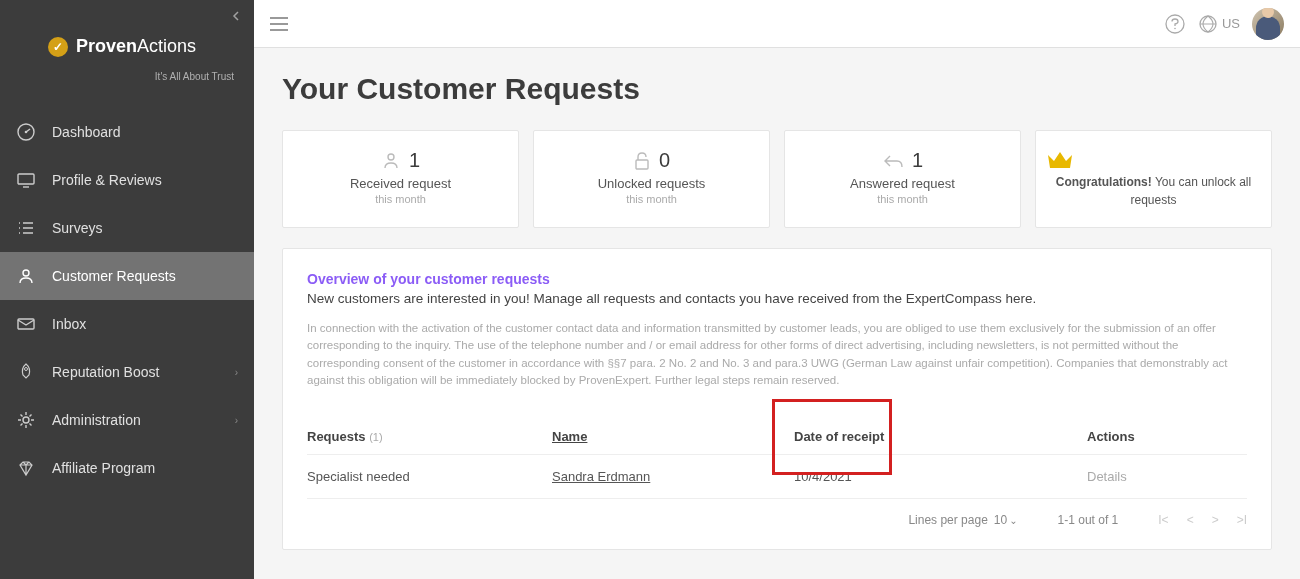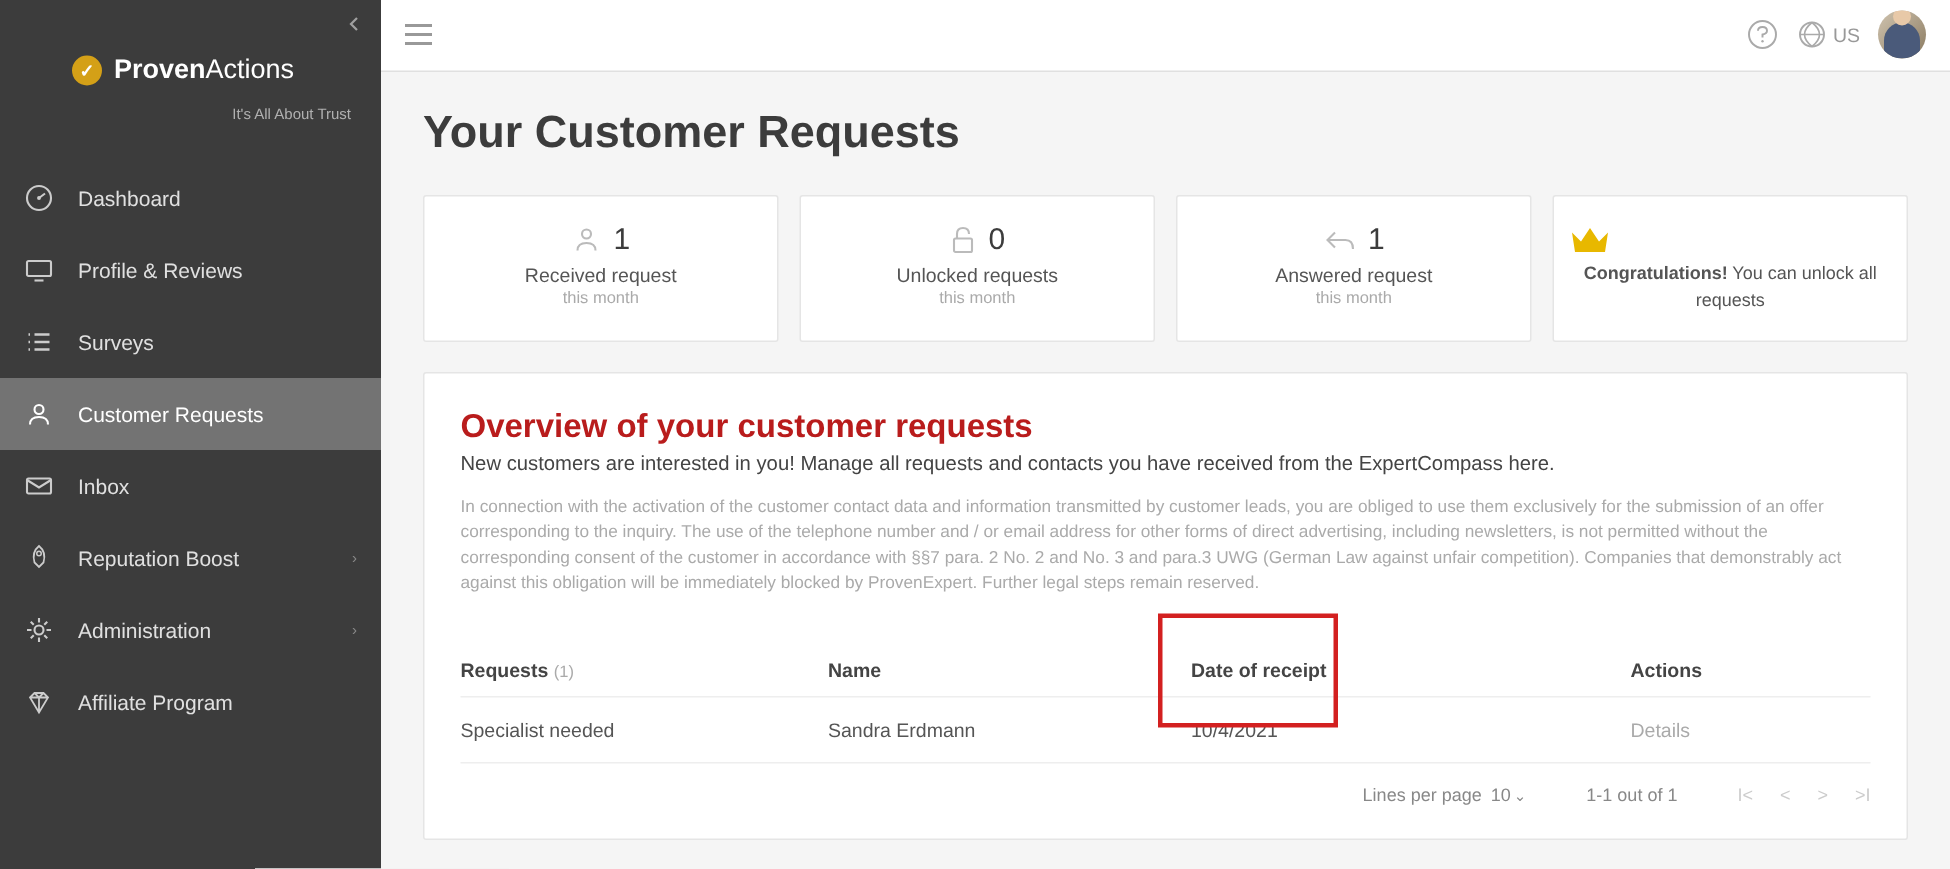--- a/index.html
+++ b/index.html
@@ -41,30 +41,30 @@
     .stat-top { display: flex; align-items: center; justify-content: center; gap: 8px; font-size: 20px; font-weight: 400; color: #3c3c3c; }
     .stat-icon { color: #aaa; }
     .stat-label { font-size: 13px; color: #555; margin-top: 4px; }
     .stat-sub { font-size: 11px; color: #aaa; margin-top: 2px; }
     .crown { color: #e8b800; font-size: 26px; margin-bottom: 2px; }
     .congrats-text { font-size: 12px; color: #555; line-height: 1.5; }
     .congrats-text strong { font-weight: 700; }
     
     
     .overview-card { background: #fff; border: 1px solid #e5e5e5; border-radius: 2px; padding: 22px 24px; }
-    .overview-title { font-size: 22px; font-weight: 600; color: #b91c1c; margin-bottom: 4px; }
+    .overview-title { font-size: 14px; font-weight: 600; color: #8b5cf6; margin-bottom: 4px; }
     .overview-desc { font-size: 13.5px; color: #444; margin-bottom: 14px; }
     .legal-text { font-size: 11.5px; color: #aaa; line-height: 1.5; margin-bottom: 30px; }
     
     
     .req-table { width: 100%; }
     .req-header { display: flex; font-size: 13px; font-weight: 600; color: #444; padding: 10px 0; }
     .req-row { display: flex; font-size: 13px; color: #555; padding: 14px 0; border-top: 1px solid #eee; }
     .col-requests { flex: 0 0 245px; }
-    .col-name { flex: 0 0 220px; }
+    .col-name { flex: 0 0 220px; text-decoration: underline; }
     .col-date { flex: 0 0 130px; padding-left: 22px; }
     .col-spacer { flex: 1; }
     .col-actions { flex: 0 0 160px; text-align: left; }
     .req-count { color: #aaa; font-size: 11px; font-weight: 400; }
     .date-highlight { position: relative; }
     .red-box { position: absolute; border: 3px solid #d32020; top: -30px; left: 0; width: 120px; height: 76px; pointer-events: none; }
     .details-link { color: #aaa; cursor: pointer; }
     
     
     .pagination { display: flex; justify-content: flex-end; align-items: center; gap: 40px; padding-top: 14px; border-top: 1px solid #eee; font-size: 12px; color: #888; }

